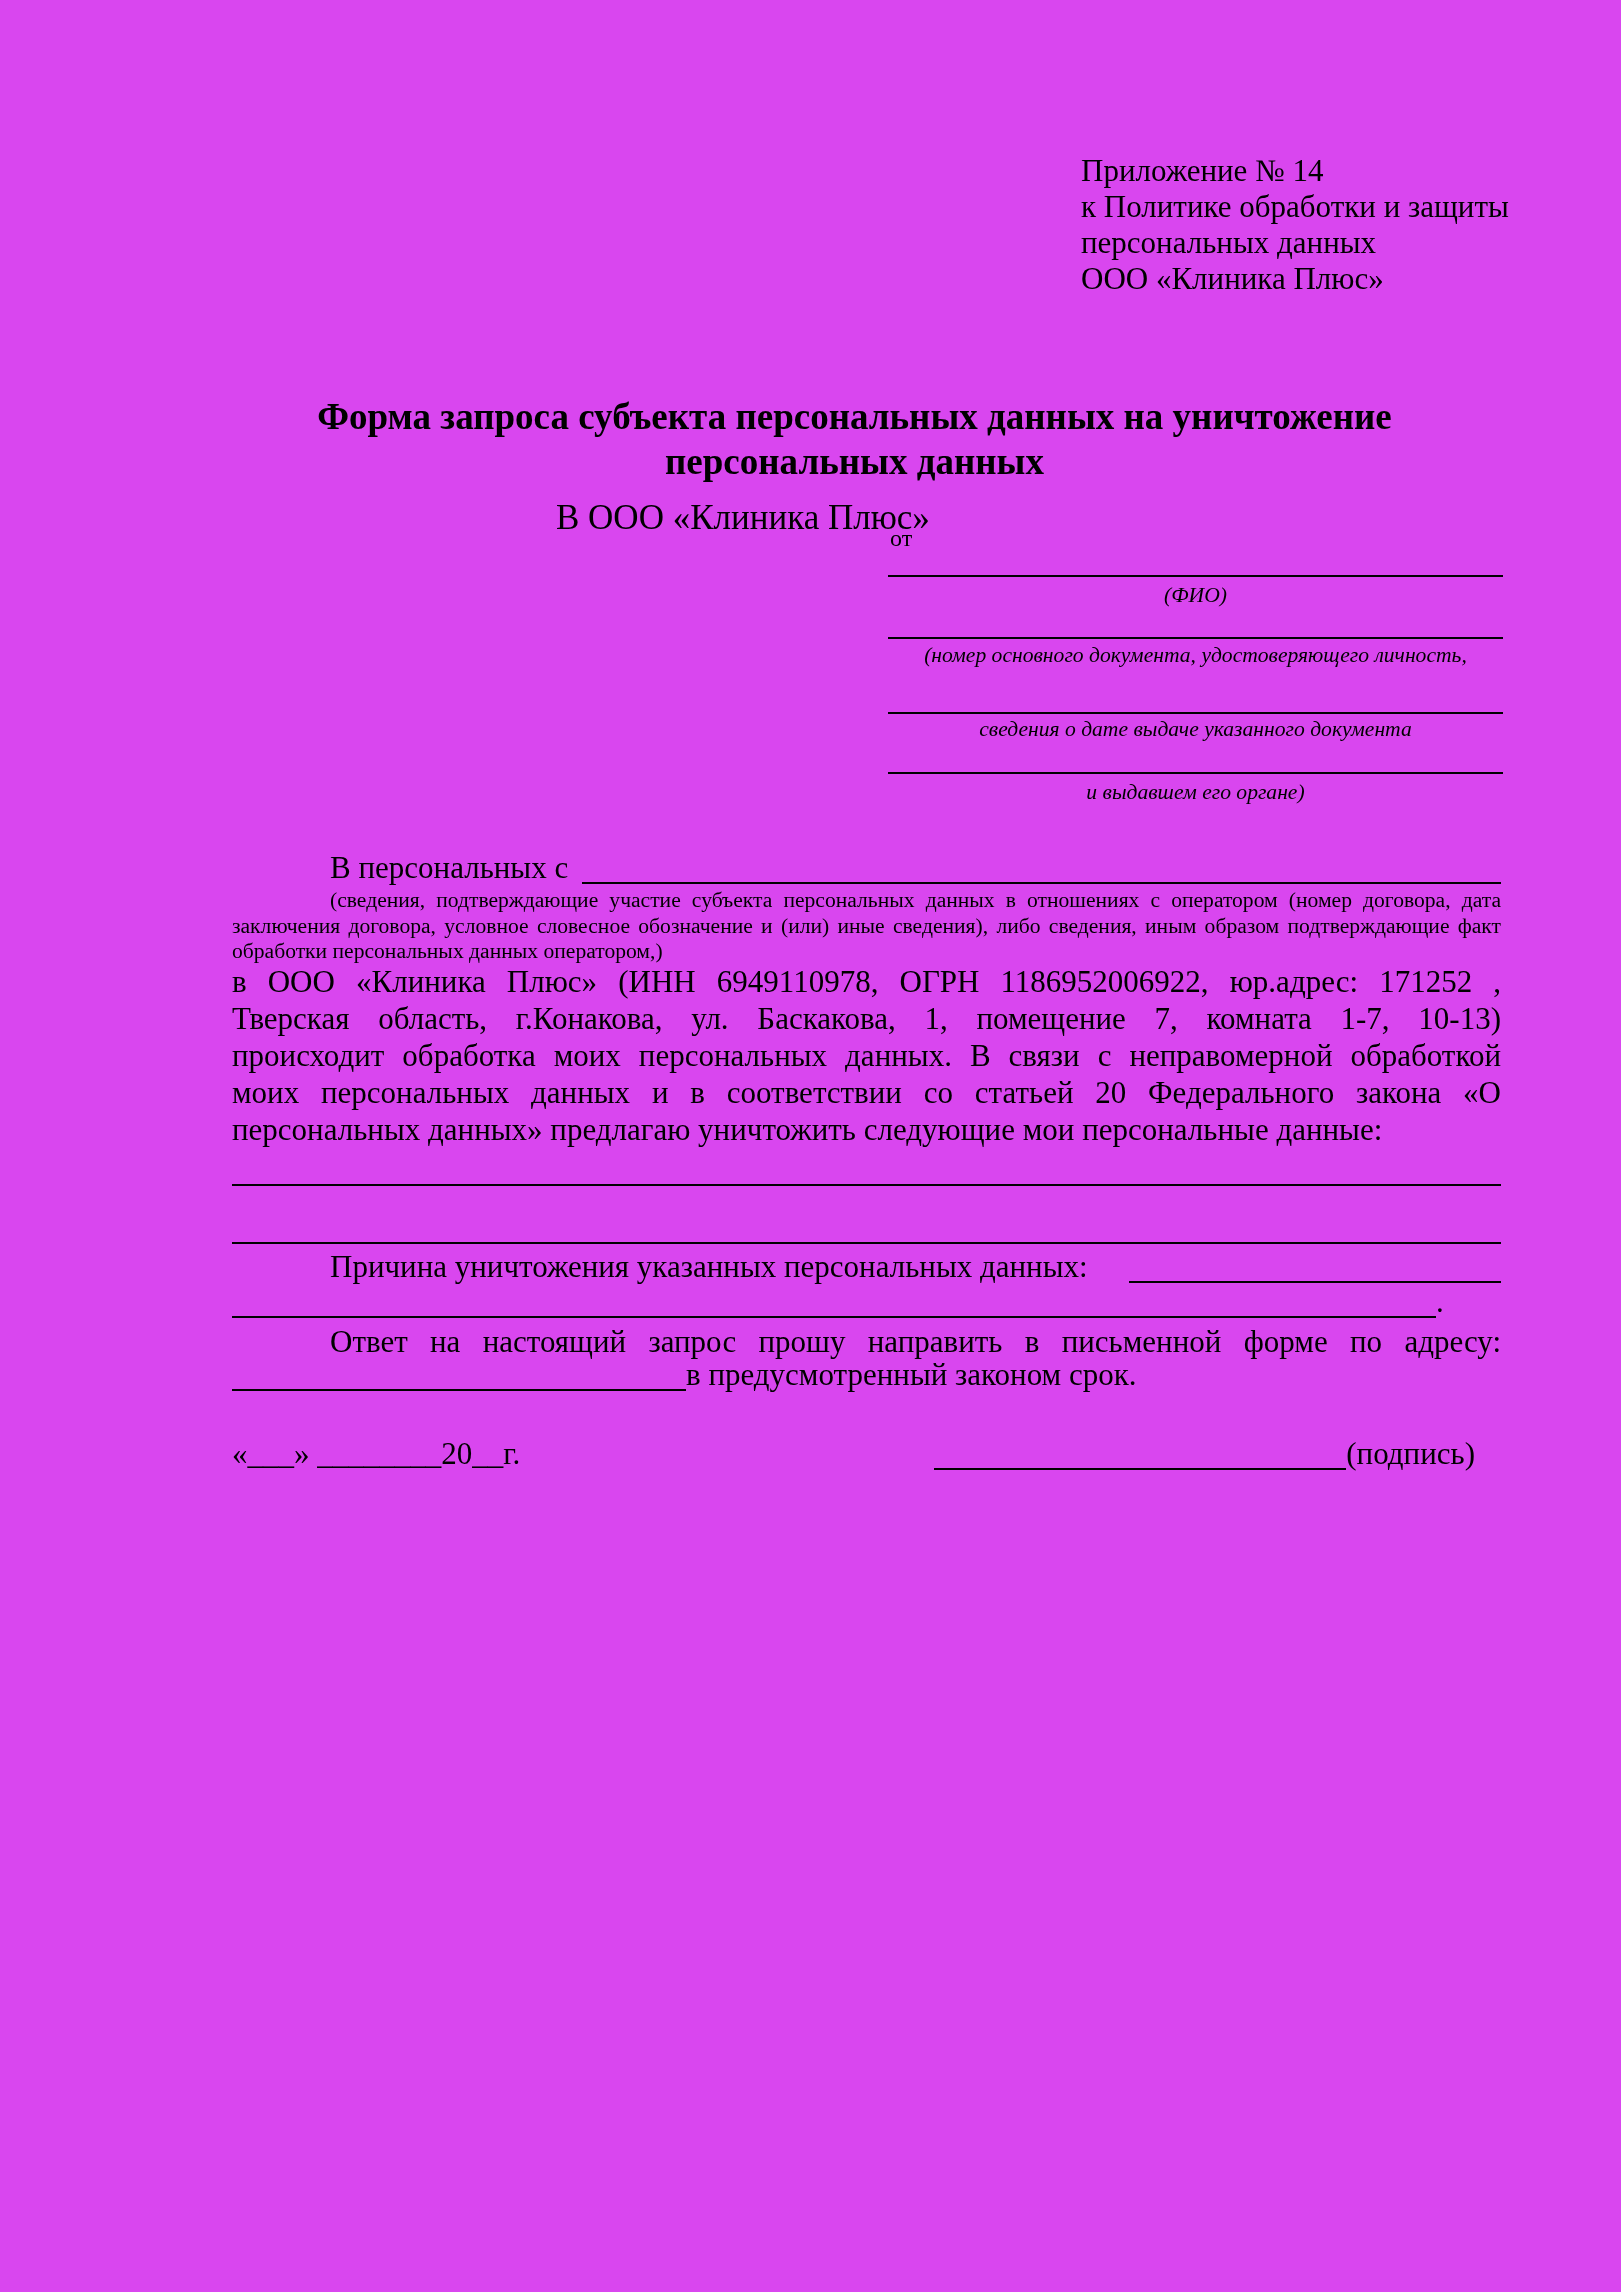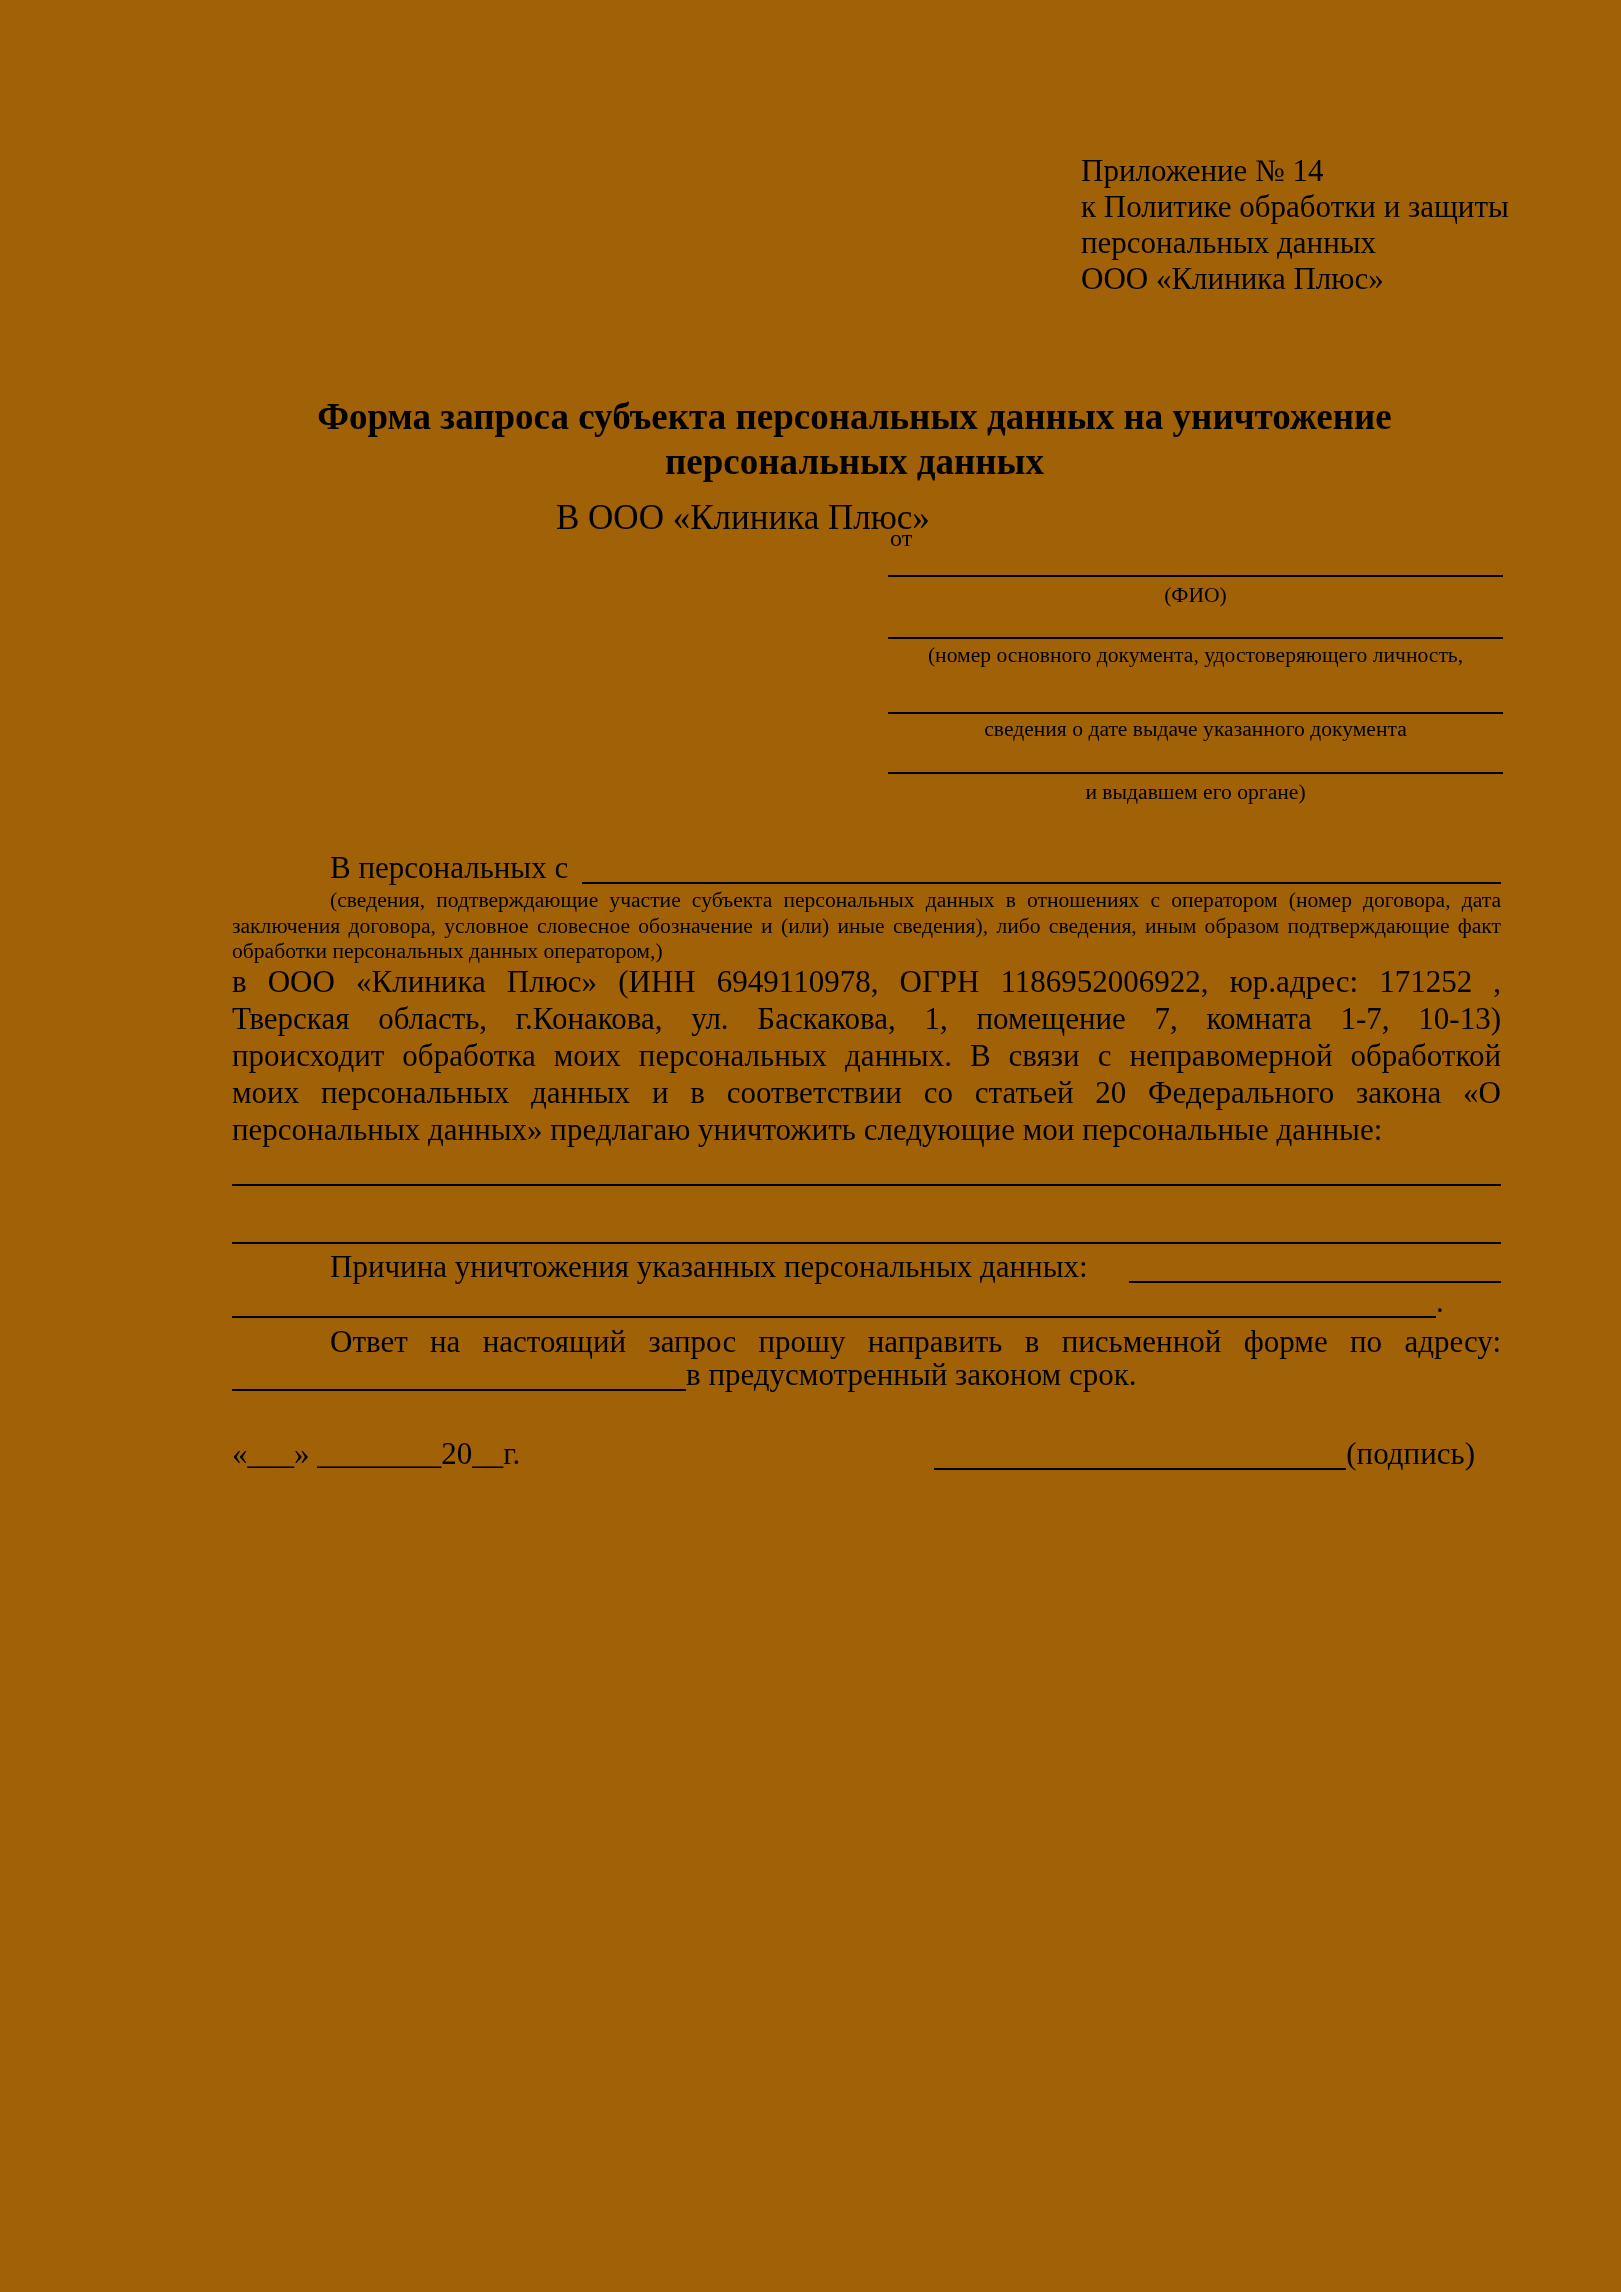--- a/index.html
+++ b/index.html
@@ -1,35 +1,35 @@
 <!DOCTYPE html>
 <html><head>
 <meta charset="utf-8">
 <style>
   html,body{margin:0;padding:0;background:#888;}
   .page{
     position:relative;
     width:1621px;height:2293px;
     margin:0 auto;
-    background:#a16207;
+    background:#d946ef;
     font-family:"Liberation Serif","DejaVu Serif",serif;
     color:#000;
     overflow:hidden;
   }
   .abs{position:absolute;}
   
   .hdr{left:1081px;top:153px;width:436px;font-size:31px;line-height:36px;}
   .hdr div{white-space:nowrap;}
   
   .title{left:220px;top:394px;width:1269px;text-align:center;font-weight:bold;font-size:37px;line-height:45px;}
   .addressee{left:556px;top:498px;font-size:35px;line-height:39px;white-space:nowrap;}
   .from{left:890px;top:520px;font-size:24px;line-height:37px;}
   
   .col-row{left:888px;width:615px;border-top:2.9px solid #000;}
-  .col-cap{left:888px;width:615px;text-align:center;font-size:21.6px;line-height:25.5px;}
+  .col-cap{left:888px;width:615px;text-align:center;font-size:21.6px;line-height:25.5px;font-style:italic;}
   .rule{border-top:2.9px solid #000;height:0;}
   .u{border-bottom:2.9px solid #000;height:0;margin-bottom:2px;}
   .row{display:flex;align-items:flex-end;font-size:31px;line-height:37px;}
   .jline{text-align:justify;text-align-last:justify;}
   .fine{left:232px;top:888px;width:1269px;font-size:21.6px;line-height:25.5px;}
   .body-par{left:232px;top:963px;width:1269px;font-size:31px;line-height:37px;}
   .indent{padding-left:98px;}
   .nowrap{white-space:nowrap;}
 </style>
 </head>

